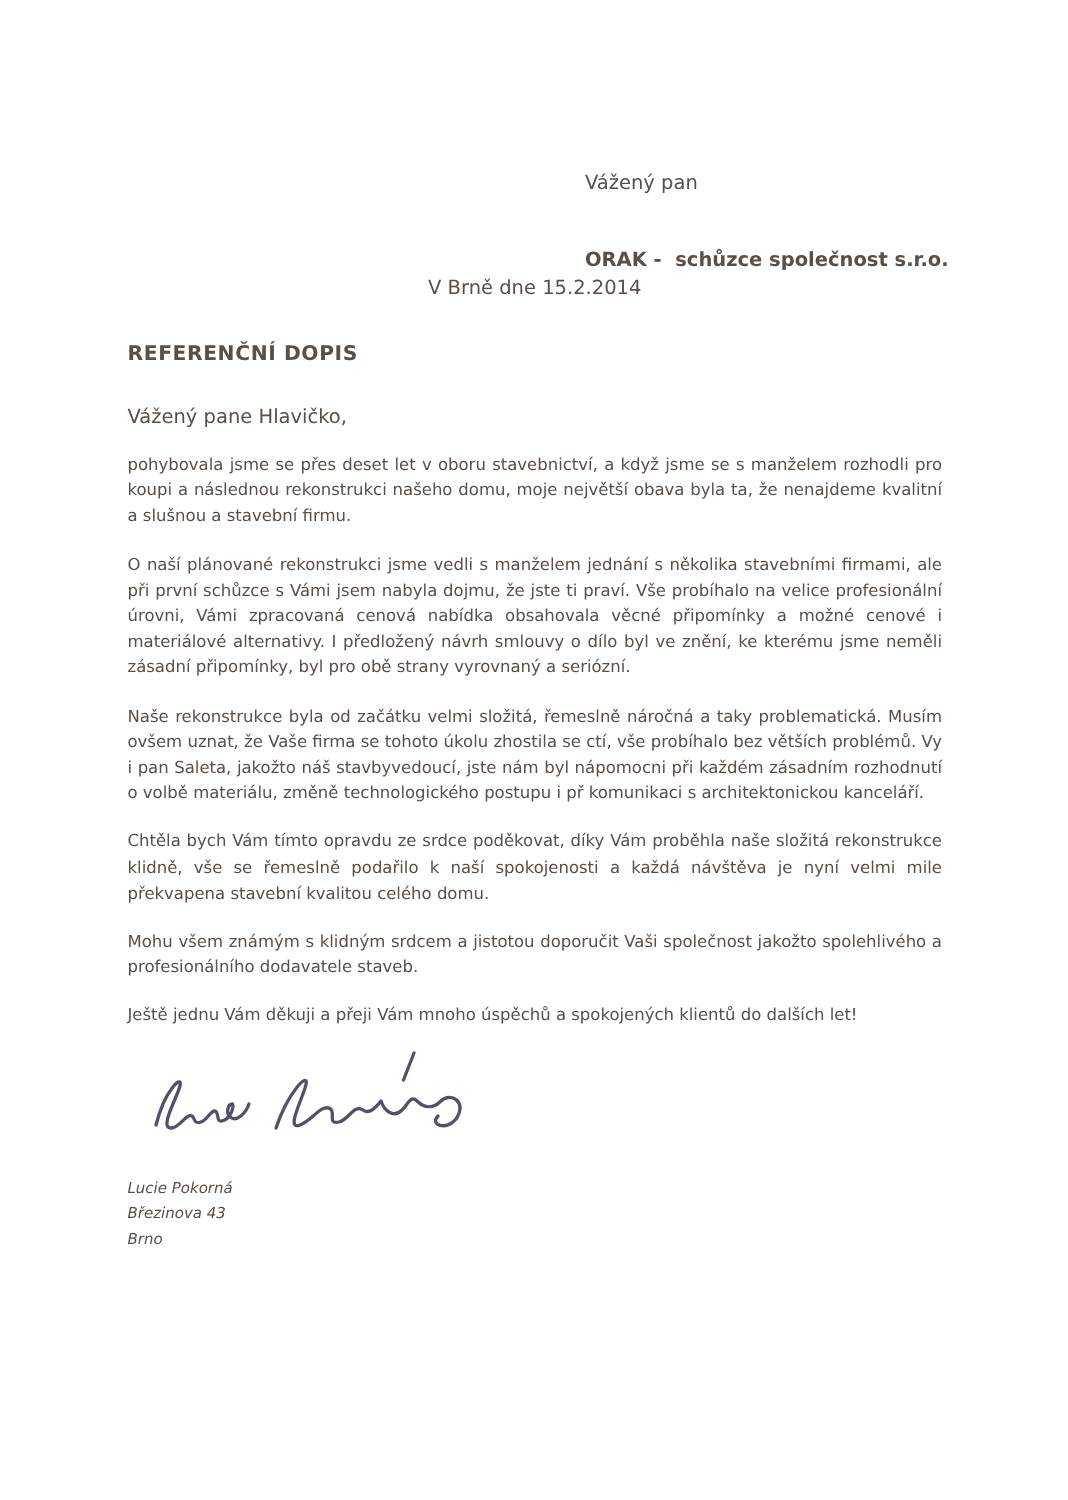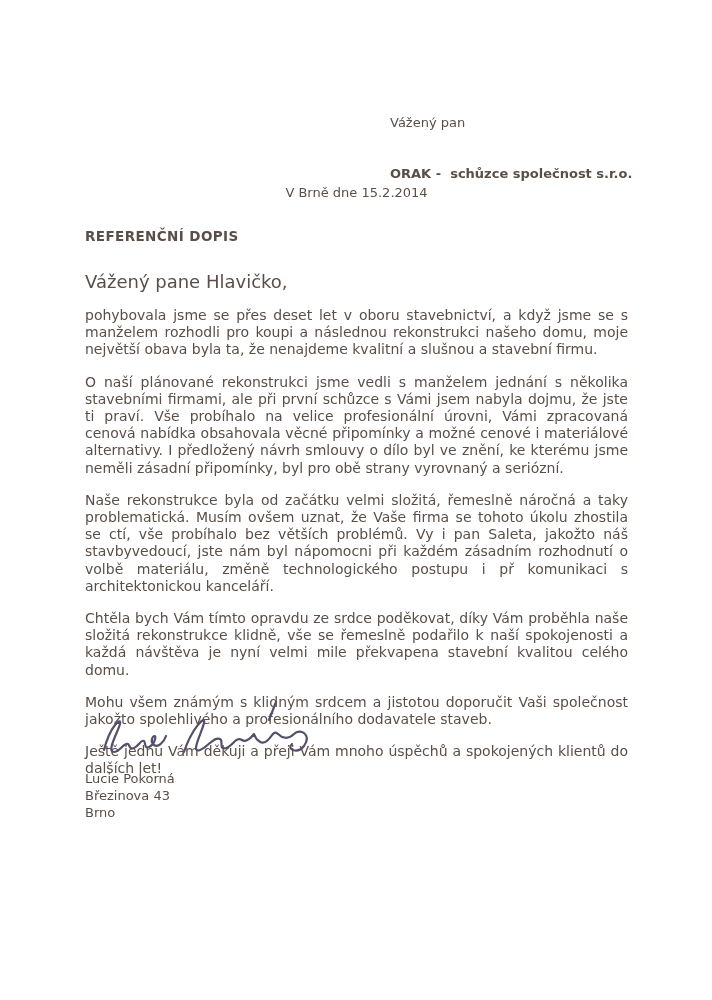--- a/index.html
+++ b/index.html
@@ -36,43 +36,44 @@
     top: 228px;
     width: 543px;
   }
   .heading {
     font-weight: bold;
     font-size: 13.5px;
     letter-spacing: 0.4px;
     margin: 0 0 27px 0;
   }
   .salutation {
-    font-size: 18px;
+    font-size: 13px;
     margin: 0 0 15px 0;
   }
   .body-block p {
-    font-size: 14px;
+    font-size: 11px;
     line-height: 17.2px;
     text-align: justify;
     margin: 0 0 15px 0;
   }
   .sig-area {
     position: absolute;
     left: 85px;
     top: 690px;
     width: 300px;
   }
   .handwriting {
     display: block;
     margin-left: 5px;
   }
   .sender {
-    font-size: 13px;
+    font-size: 10px;
     line-height: 17px;
-    margin-top: 2px;
+    margin-top: 16px;
+    font-style: italic;
   }
 </style>
 </head>
 <body>
 
 <div class="page">
 
   <div class="recipient">
     <div>Vážený pan</div>
     <div class="company">ORAK -  schůzce společnost s.r.o.</div>

